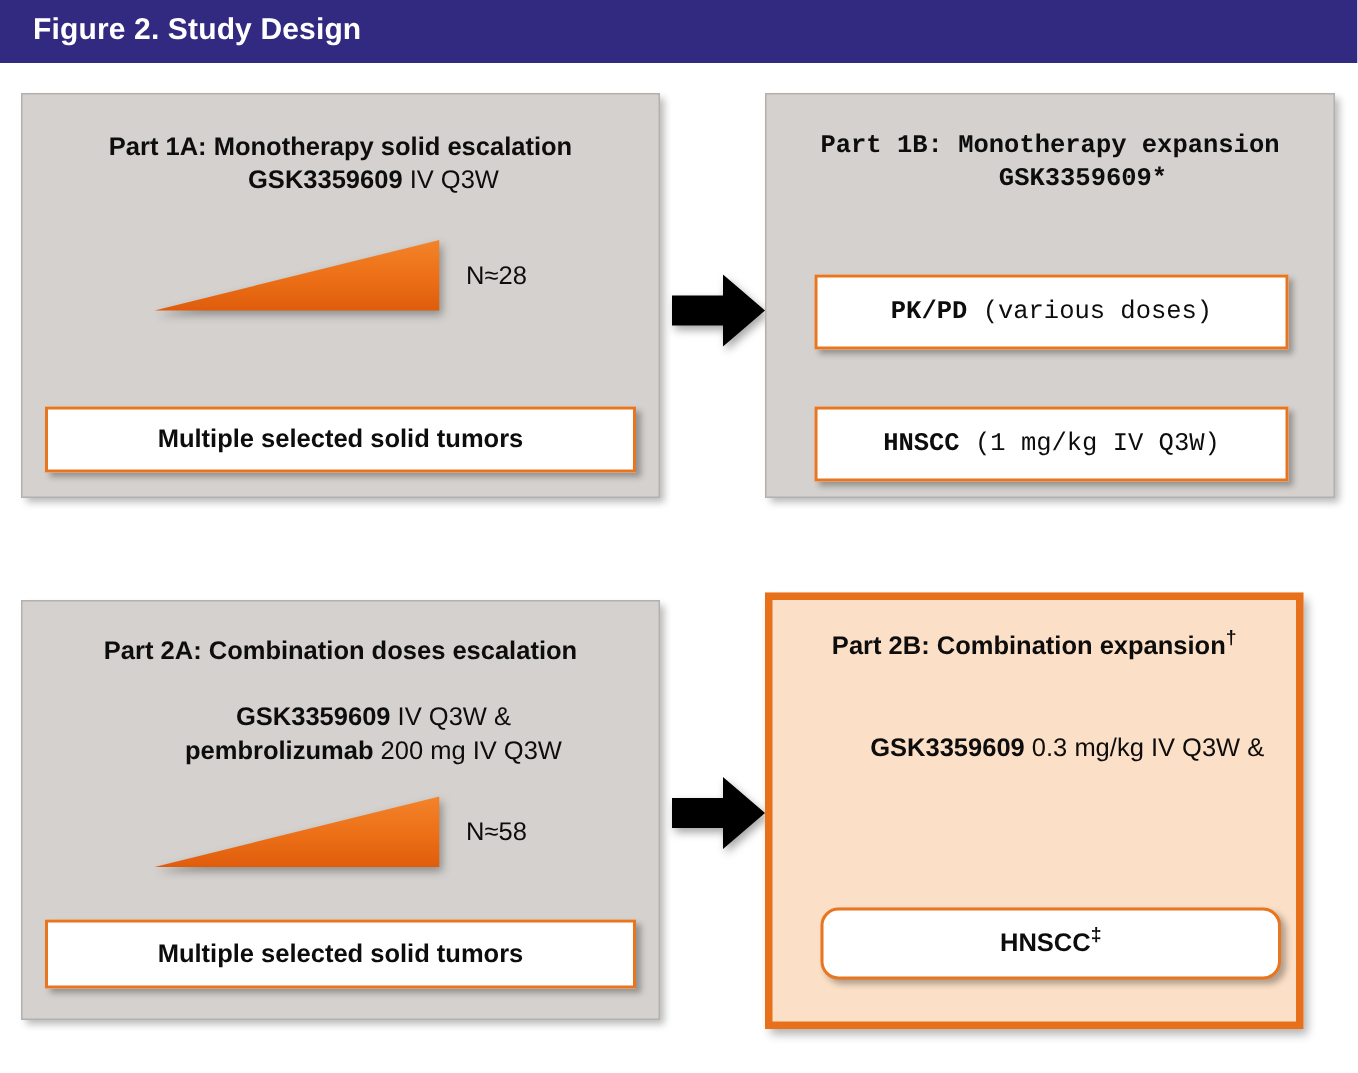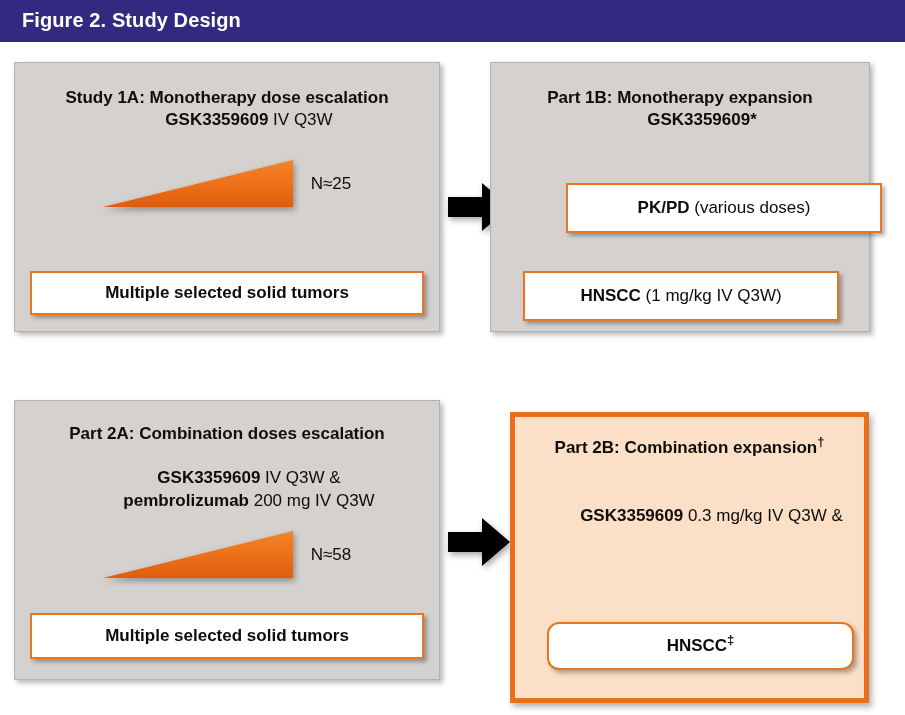--- a/index.html
+++ b/index.html
@@ -45,23 +45,23 @@
     border: 1px solid #b3b0ad;
     box-shadow: 3px 3px 5px rgba(0,0,0,0.28);
   }
   .panel.highlight {
     background: #fbdfc6;
     border: 5px solid #e8701a;
     box-shadow: 3px 4px 6px rgba(0,0,0,0.30);
   }
 
   #panel-1a { left: 14px;  top: 62px;  width: 426px; height: 270px; }
-  #panel-1b { left: 490px; top: 62px;  width: 380px; height: 270px; }
+  #panel-1b { left: 510px; top: 62px;  width: 380px; height: 270px; font-family: Liberation Mono, monospace; }
   #panel-2a { left: 14px;  top: 400px; width: 426px; height: 280px; }
-  #panel-2b { left: 510px; top: 412px; width: 359px; height: 291px; }
+  #panel-2b { left: 510px; top: 395px; width: 359px; height: 291px; }
 
   .panel-title {
     text-align: center;
     font-size: 17px;
     font-weight: bold;
     color: #0d0d0d;
     line-height: 1.28;
     white-space: nowrap;
   }
   #panel-1a .panel-title,
@@ -118,61 +118,61 @@
     color: #0d0d0d;
     font-weight: normal;
     display: flex;
     align-items: center;
     justify-content: center;
     white-space: nowrap;
   }
   .inner-box b { font-weight: bold; }
 
   #box-1a-tumors { position: absolute; left: 15px;  top: 208px; width: 394px; height: 44px; }
-  #box-1b-pkpd   { position: absolute; left: 32px;  top: 120px; width: 316px; height: 50px; margin-left: 43px; }
+  #box-1b-pkpd   { position: absolute; left: 32px;  top: 120px; width: 316px; height: 50px; }
   #box-1b-hnscc  { position: absolute; left: 32px;  top: 208px; width: 316px; height: 50px; }
   #box-2a-tumors { position: absolute; left: 15px;  top: 212px; width: 394px; height: 46px; }
   #box-2b-hnscc  { position: absolute; left: 32px;  top: 205px; width: 307px; height: 48px; border-radius: 12px; }
 
   
   .arrow {
     position: absolute;
     filter: drop-shadow(2px 3px 3px rgba(0,0,0,0.35));
   }
   #arrow-top    { left: 448px; top: 183px; }
   #arrow-bottom { left: 448px; top: 518px; }
 </style>
 </head>
 <body>
 
 <div class="fig-header">
   <div class="fig-header-title">Figure 2. Study Design</div>
 </div>
 
 <div class="panel" id="panel-1a">
-  <div class="panel-title">Study 1A: Monotherapy dose escalation</div>
+  <div class="panel-title">Part 1A: Monotherapy solid escalation</div>
 
   <div class="panel-sub">
     <b>GSK3359609</b><span> IV Q3W</span>
   </div>
 
   <div class="escalation-row">
     <div class="tri-wrap">
       <svg width="190" height="48" viewBox="0 0 190 48">
         <defs>
           <linearGradient id="triGrad1" x1="0" y1="0" x2="0" y2="1">
             <stop offset="0%" stop-color="#f3832a"></stop>
             <stop offset="55%" stop-color="#ec6f16"></stop>
             <stop offset="100%" stop-color="#df5c0c"></stop>
           </linearGradient>
         </defs>
         <polygon points="0,47 190,0 190,47" fill="url(#triGrad1)"></polygon>
       </svg>
     </div>
-    <div class="n-label">N≈25</div>
+    <div class="n-label">N≈28</div>
   </div>
 
   <div class="inner-box" id="box-1a-tumors">
     <b>Multiple selected solid tumors</b>
   </div>
 </div>
 
 <div class="arrow" id="arrow-top">
   <svg width="62" height="48" viewBox="0 0 62 48">
     <polygon points="0,14 34,14 34,0 62,24 34,48 34,34 0,34" fill="#000000"></polygon>

